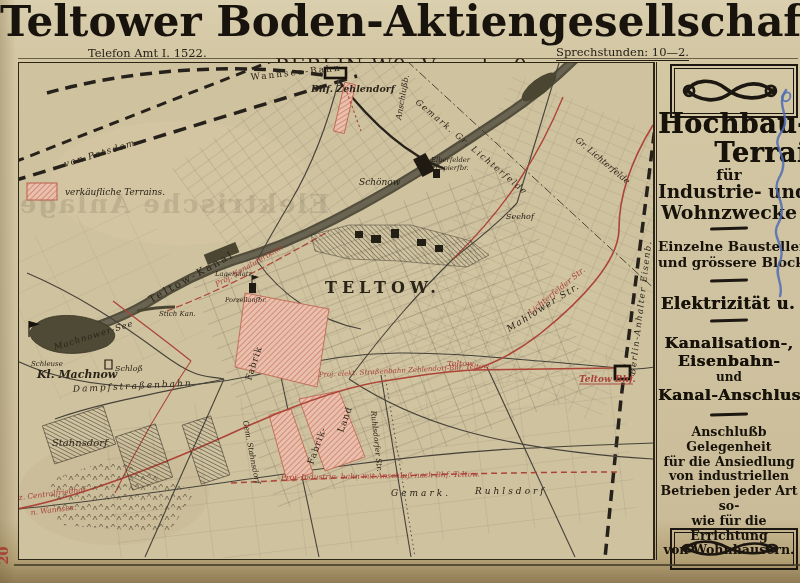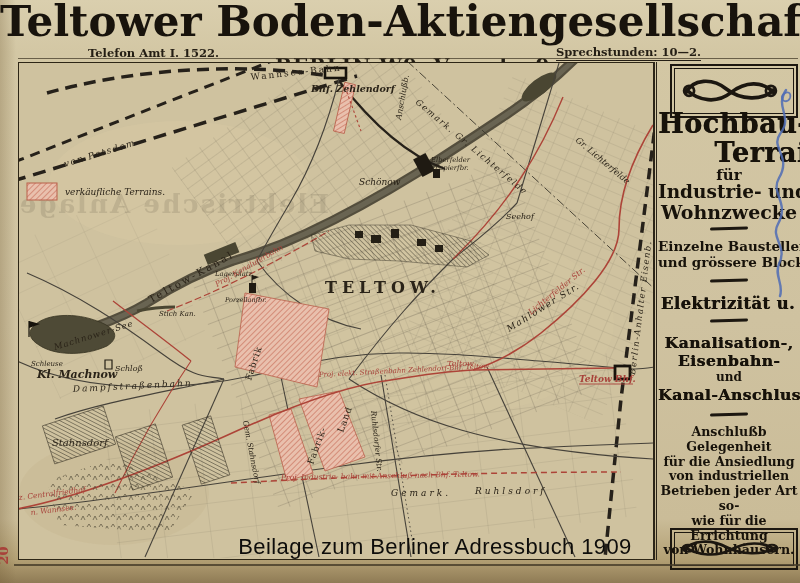--- a/index.html
+++ b/index.html
@@ -4,21 +4,21 @@
 <style>
   html,body{margin:0;padding:0;background:#7d7465;}
   .page{position:relative;width:800px;height:583px;overflow:hidden;
         font-family:"DejaVu Serif","Liberation Serif",serif;color:#211c14;
         background:linear-gradient(180deg,#dacfae 0%,#d3c7a4 9%,#cfc2a0 55%,#cabc98 89%,#b3a074 96%,#8f7b55 100%);}
   .left-edge{position:absolute;left:0;top:0;width:16px;height:583px;
         background:linear-gradient(90deg,rgba(110,88,50,.28),rgba(110,88,50,0));}
   
   .hdr-title{position:absolute;top:-3px;left:0;width:100%;text-align:center;
         font-size:42px;font-weight:bold;color:#18130c;white-space:nowrap;}
-  .hdr-sub{position:absolute;font-weight:bold;color:#241e14;white-space:nowrap;}
+  .hdr-sub{position:absolute;font-weight:normal;color:#241e14;white-space:nowrap;}
   .hdr-tel{left:88px;top:46px;font-size:11.5px;}
   .hdr-addr{left:275px;top:38px;width:260px;text-align:center;font-size:20px;letter-spacing:1px;margin-top:16px;}
   .hdr-hours{left:556px;top:45px;font-size:11.5px;border-bottom:1.4px solid #241e14;padding-bottom:1px;}
   .rule-top{position:absolute;left:18px;top:58px;width:780px;height:1px;background:#463c2a;opacity:.75;}
   
   .map{position:absolute;left:18px;top:62px;width:637px;height:498px;
        border:1.5px solid #2e2616;box-sizing:border-box;background:#cfc29f;}
   .map svg{position:absolute;left:0;top:0;}
   .map text{font-family:"DejaVu Serif","Liberation Serif",serif;fill:#2a2318;}
   .map .it{font-style:italic;}
@@ -300,20 +300,19 @@
             <path d="M10 27 C18 10 40 10 55 22 C70 34 95 36 108 22" stroke-width="4"></path>
             <path d="M10 22 C25 36 45 38 60 26 C75 14 95 12 108 27" stroke-width="4"></path>
             <circle cx="14" cy="24" r="5.5" stroke-width="3"></circle>
             <circle cx="104" cy="24" r="5.5" stroke-width="3"></circle>
           </g>
         </svg>
       </div>
     </div>
   </div>
 
-  <div class="caption">Beilage zum Berliner Adressbuch 1909</div>
   <div class="rule-bottom"></div>
   <div class="pagenum">20</div>
   <svg class="handwriting" width="36" height="215" viewBox="0 0 36 215">
     <path d="M22 4 C10 22 30 30 16 48 C6 62 28 70 15 92 C6 108 26 116 14 138 C6 152 24 160 15 178 C10 190 20 198 16 210" fill="none" stroke="#4f6cb5" stroke-width="2.4" stroke-opacity=".85" stroke-linecap="round"></path>
     <path d="M18 10 c4 -6 10 -4 8 2 c-2 5 -9 4 -8 -2" fill="none" stroke="#4f6cb5" stroke-width="1.8" stroke-opacity=".85"></path>
   </svg>
 </div>
 
 </body></html>

